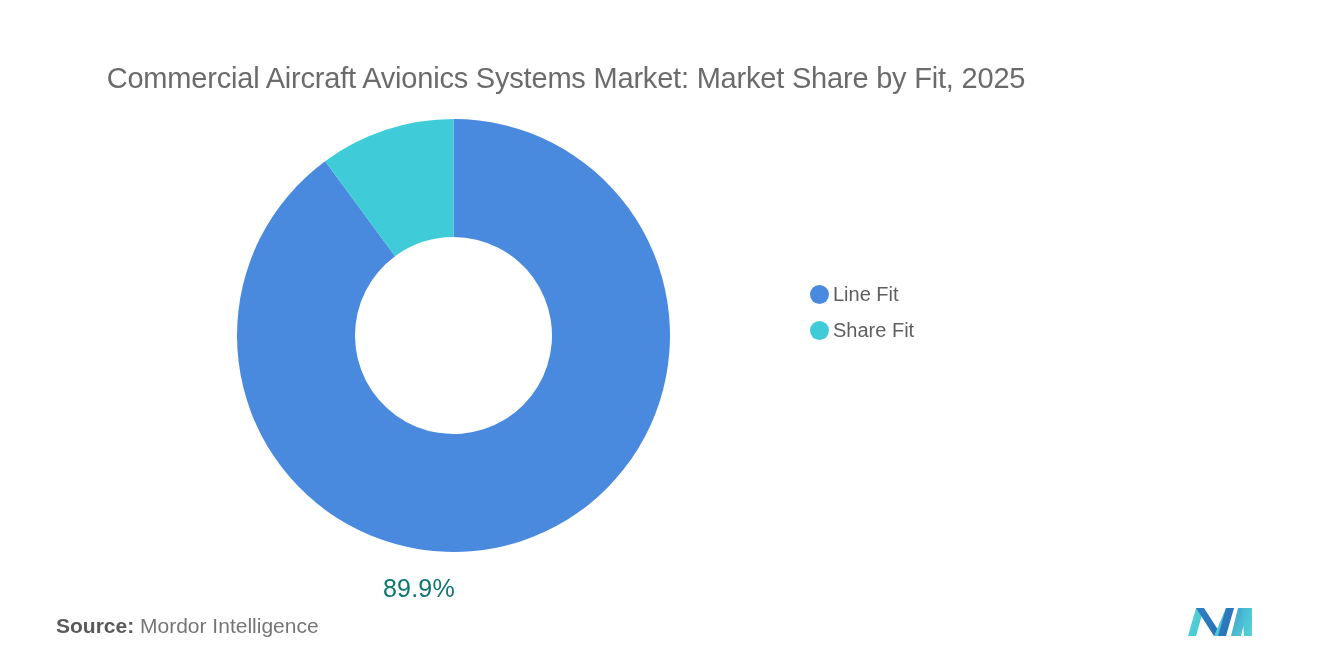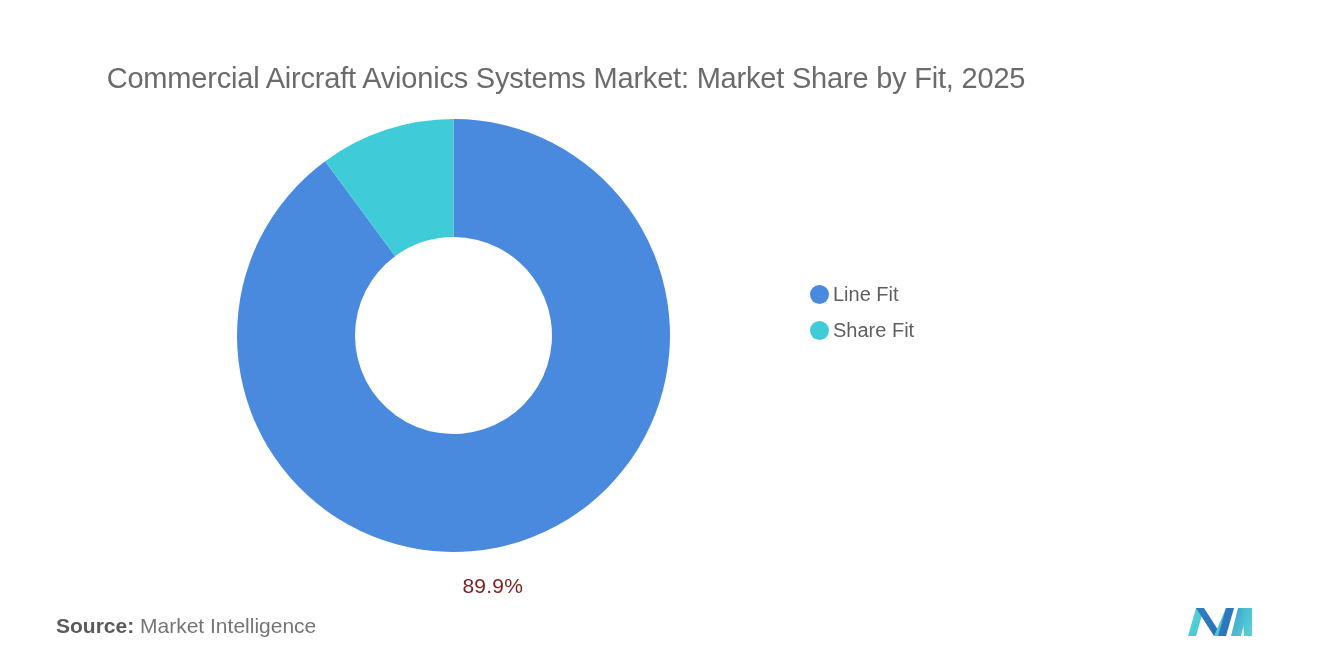--- a/index.html
+++ b/index.html
@@ -46,23 +46,23 @@
     top: 0;
     width: 433px;
     height: 433px;
     pointer-events: none;
   }
   #donut-label .value {
     position: absolute;
     left: 146px;
     top: 455px;
     width: 140px;
-    text-align: right;
-    font-size: 21px;
-    color: #7f1d1d;
+    text-align: left;
+    font-size: 25px;
+    color: #0f766e;
     letter-spacing: 0.2px;
   }
   #legend {
     position: absolute;
     left: 810px;
     top: 282px;
     display: flex;
     flex-direction: column;
     gap: 14px;
   }
@@ -130,21 +130,21 @@
   <div class="legend-row">
     <span class="legend-dot" style="background:#4a8ade"></span>
     <span class="legend-text">Line Fit</span>
   </div>
   <div class="legend-row">
     <span class="legend-dot" style="background:#3fccd8"></span>
     <span class="legend-text">Share Fit</span>
   </div>
 </div>
 
-<div id="source-line"><span class="label">Source:</span><span class="value"> Market Intelligence</span></div>
+<div id="source-line"><span class="label">Source:</span><span class="value"> Mordor Intelligence</span></div>
 
 <div id="brand-logo">
   <svg viewBox="0 0 70 44" width="70" height="44">
     <defs>
       <linearGradient id="gA" x1="0" y1="0" x2="1" y2="1">
         <stop offset="0%" stop-color="#5fd3d6"></stop>
         <stop offset="100%" stop-color="#3ec8cf"></stop>
       </linearGradient>
       <linearGradient id="gB" x1="0" y1="0" x2="1" y2="1">
         <stop offset="0%" stop-color="#2f7fc4"></stop>

